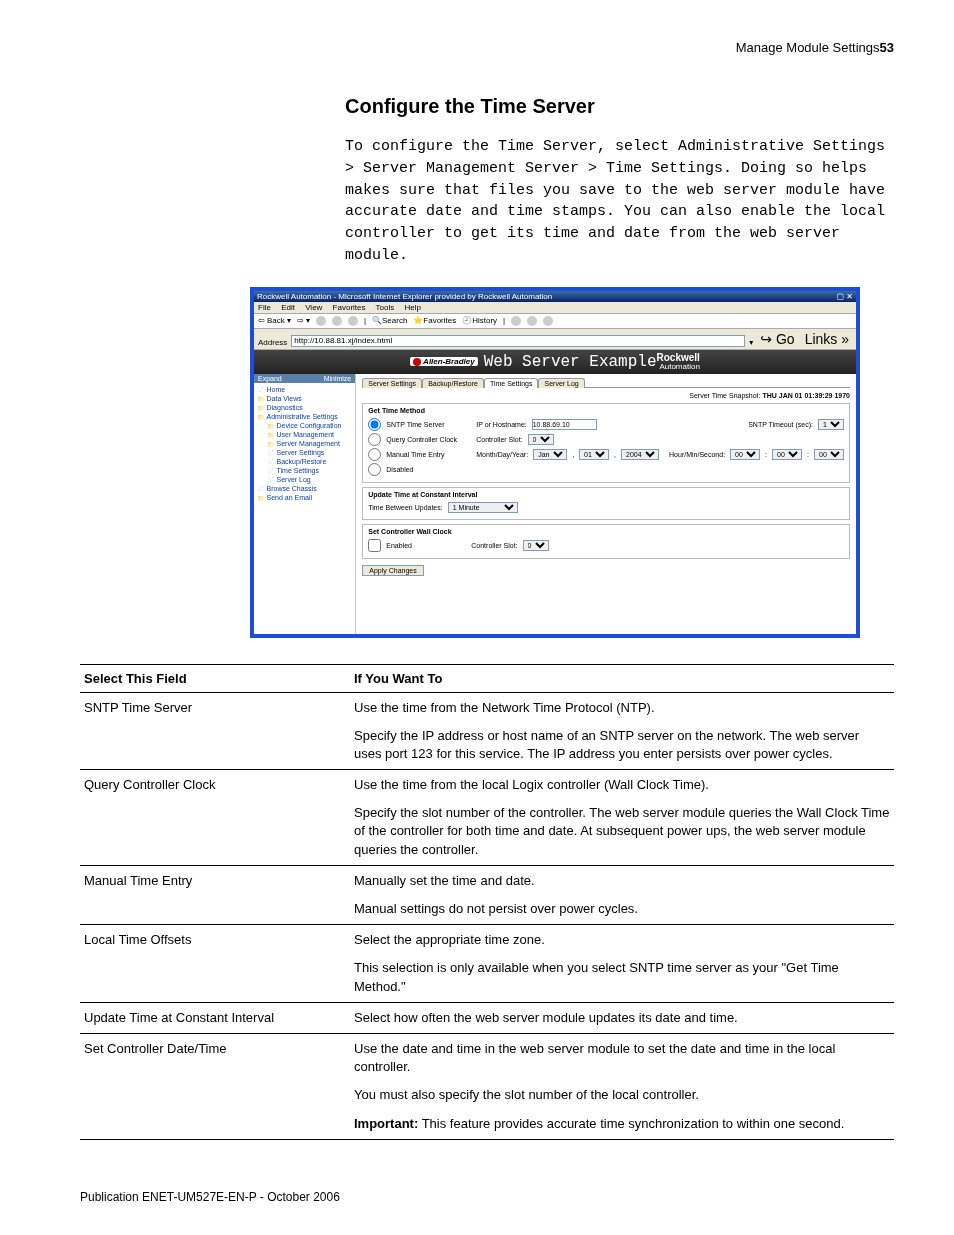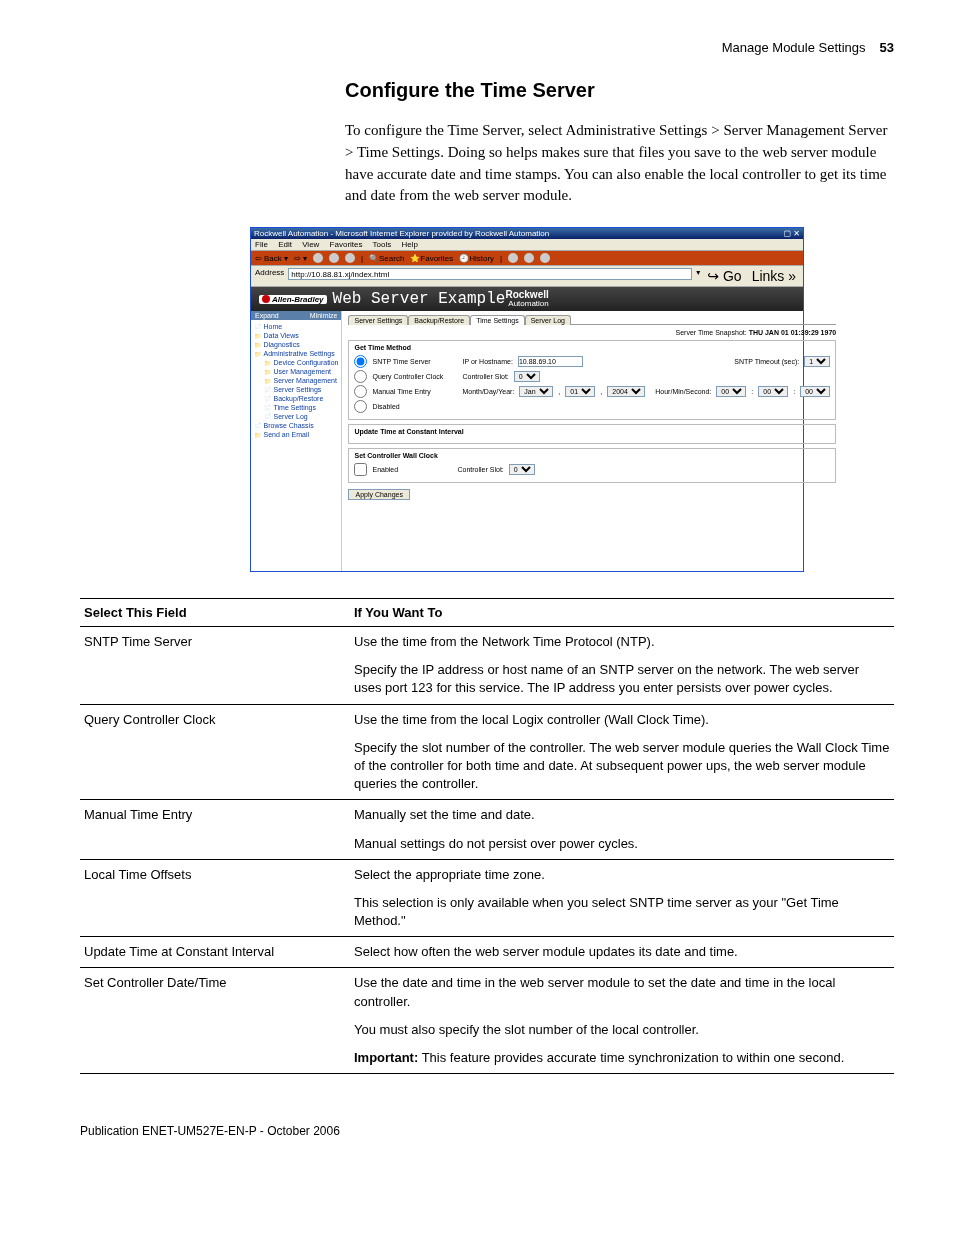--- a/index.html
+++ b/index.html
@@ -9,70 +9,69 @@
     width: 954px;
     margin: 0 auto;
     color: #000;
   }
   .page { padding: 40px 60px 30px 80px; }
   .header-line {
     display: flex;
     justify-content: flex-end;
     align-items: baseline;
     font-size: 13px;
-    margin-bottom: 24px;
-    gap: 14px;
+    margin-bottom: 40px;
   }
   .header-line .pg { font-weight: bold; }
   .section-title {
     font-family: Arial, sans-serif;
     font-weight: bold;
     font-size: 20px;
     margin-left: 265px;
     margin-bottom: 18px;
   }
   .body-text {
-    font-family: Liberation Serif, serif;
+    font-family: Liberation Mono, monospace;
     font-size: 15px;
     line-height: 1.45;
     margin-left: 265px;
     margin-bottom: 20px;
   }
 
   
   .screenshot {
     margin-left: 170px;
-    width: 554px;
-    border: 1px solid #1d4ed8;
+    width: 610px;
+    border: 4px solid #1d4ed8;
     font-size: 8px;
     background: #ece9d8;
     margin-bottom: 26px;
   }
   .ss-title {
     background: linear-gradient(#3a6ea5,#08216b);
     color: #fff;
     display: flex;
     justify-content: space-between;
     padding: 1px 3px;
     font-size: 8px;
   }
   .ss-menu { background:#ece9d8; padding:1px 4px; border-bottom:1px solid #aaa; }
   .ss-menu span { margin-right: 8px; }
-  .ss-toolbar { background:#c2410c; padding:2px 4px; border-bottom:1px solid #aaa; display:flex; align-items:center; gap:6px; }
+  .ss-toolbar { background:#ffffff; padding:2px 4px; border-bottom:1px solid #aaa; display:flex; align-items:center; gap:6px; }
   .ss-toolbar .ico { width:10px; height:10px; background:#ccc; border-radius:50%; display:inline-block; }
-  .ss-addr { background:#ece9d8; padding:2px 4px; border-bottom:1px solid #aaa; display:flex; align-items:flex-start; gap:4px; }
+  .ss-addr { background:#ece9d8; padding:2px 4px; border-bottom:1px solid #aaa; display:flex; align-items:flex-end; gap:4px; }
   .ss-addr input { font-size:8px; flex:1; height:12px; border:1px solid #7f9db9; padding:0 2px; }
   .ss-addr .go, .ss-addr .links { font-size:14px; padding:0 3px; }
 
   .ss-banner {
     background: linear-gradient(#444,#222);
     color:#fff;
     display:flex;
     align-items:center;
-    justify-content:flex-start;
+    justify-content:center;
     padding:3px 8px;
   }
   .ss-banner-left { display:flex; align-items:center; gap:6px; }
   .ab-badge { background:#fff; color:#000; font-weight:bold; font-style:italic; font-size:8px; padding:0 3px; border-radius:2px; display:flex; align-items:center; gap:2px;}
   .ab-badge .dot{width:8px;height:8px;background:#c00;border-radius:50%;display:inline-block;}
   .ss-banner .title { font-size:16px; font-family:Liberation Mono, monospace; }
   .ss-banner .rw { text-align:right; font-size:8px; line-height:1; }
   .ss-banner .rw b { font-size:10px; }
 
   .ss-body { display:flex; background:#fff; min-height:260px; }
@@ -246,20 +245,24 @@
             <select><option>00</option></select>:
             <select><option>00</option></select>
           </div>
           <div class="ss-row">
             <input type="radio" style="">
             <label>Disabled</label>
           </div>
         </div>
         <div class="ss-section">
           <span class="lbl">Update Time at Constant Interval</span>
+          <div class="ss-row">
+            <label>Time Between Updates:</label>
+            <select style="width:70px"><option>1 Minute</option></select>
+          </div>
         </div>
         <div class="ss-section">
           <span class="lbl">Set Controller Wall Clock</span>
           <div class="ss-row">
             <input type="checkbox" style="">
             <label style="width:80px">Enabled</label>
             <label>Controller Slot:</label>
             <select><option>0</option></select>
           </div>
         </div>

